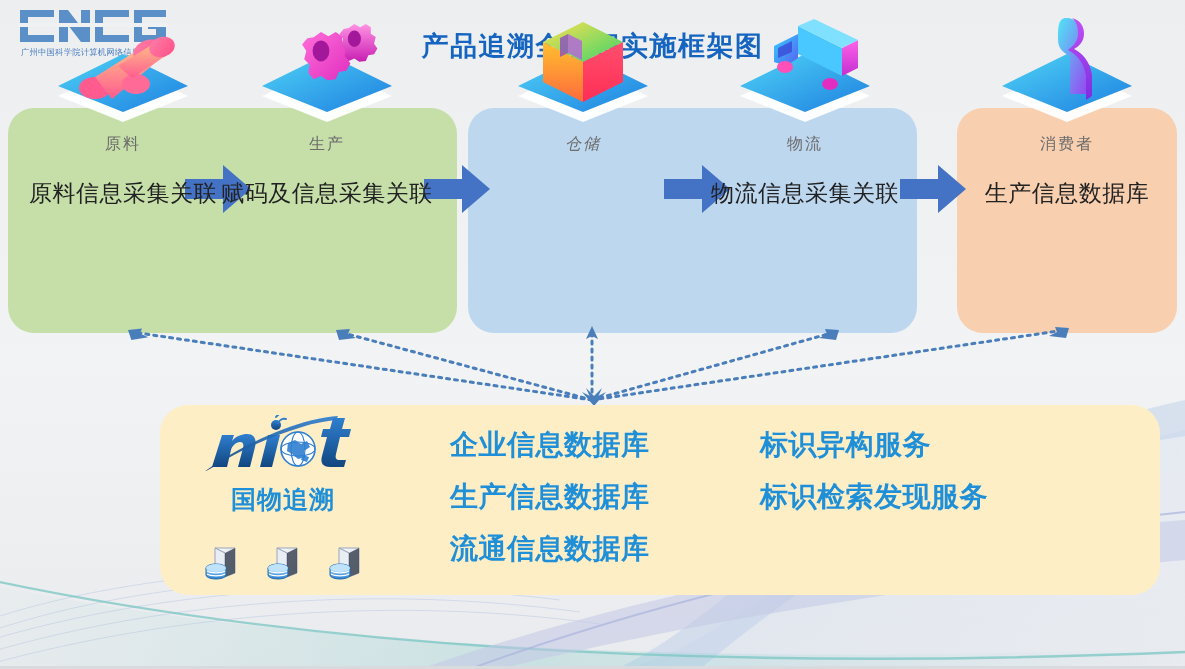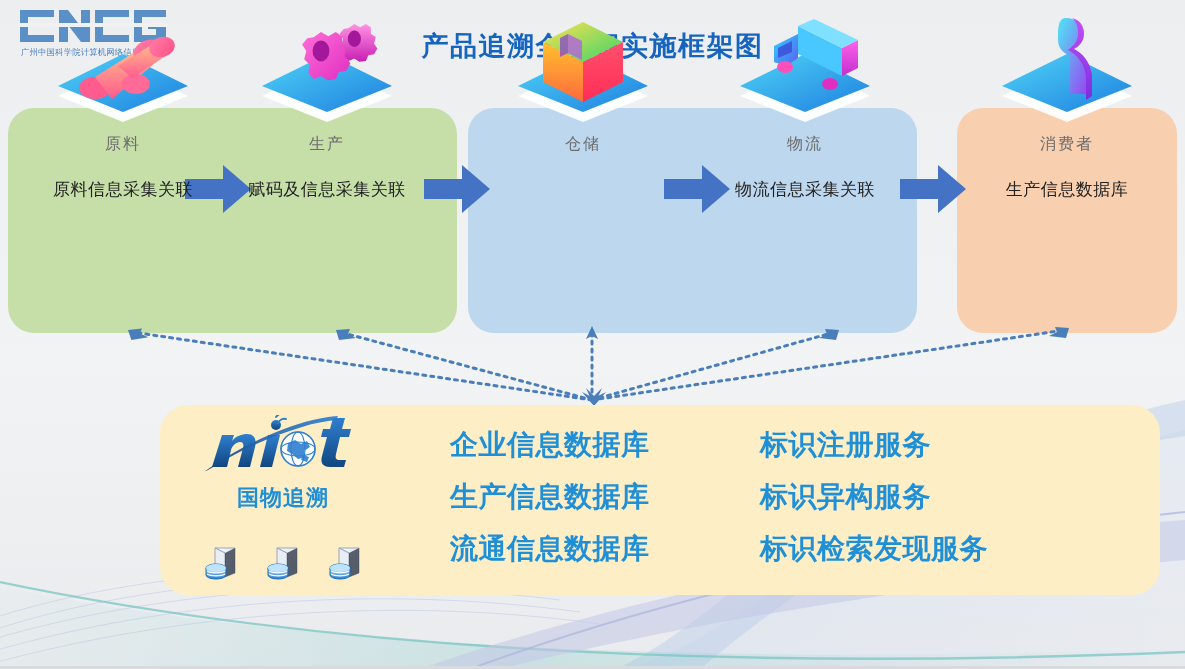--- a/index.html
+++ b/index.html
@@ -23,32 +23,32 @@
   .panel{position:absolute;border-radius:26px;z-index:2;}
   #panel-materials{left:8px;  top:108px;width:449px;height:225px;background:#c6dfa9;}
   #panel-logistics{left:468px;top:108px;width:449px;height:225px;background:#bdd7ef;}
   #panel-consumer {left:957px; top:108px;width:220px;height:225px;background:#f8cfaf;}
   .stage{position:absolute;top:0;height:225px;}
   .stage-icon{position:absolute;left:50%;top:14px;width:150px;height:112px;
     margin-left:-75px;}
   .stage-name{position:absolute;left:0;top:134px;width:100%;text-align:center;
     font-size:16px;color:#6d6d6d;letter-spacing:2px;}
   .stage-desc{position:absolute;left:0;top:178px;width:100%;text-align:center;
-    font-size:17px;color:#222;letter-spacing:.5px;white-space:nowrap;}
+    font-size:23px;color:#222;letter-spacing:.5px;white-space:nowrap;}
   
   .flow-arrow{position:absolute;top:165px;width:66px;height:48px;z-index:4;}
   
   #dotted-links{position:absolute;left:0;top:0;width:1185px;height:669px;z-index:2;
     pointer-events:none;}
   
   #platform-panel{position:absolute;left:160px;top:405px;width:1000px;height:190px;
     background:#fdeec6;border-radius:28px;z-index:3;}
   #niot-logo{position:absolute;left:42px;top:10px;width:160px;height:56px;}
   #platform-brand{position:absolute;left:28px;top:78px;width:190px;text-align:center;
-    font-size:22px;font-weight:bold;color:#1f8fd8;letter-spacing:1px;}
+    font-size:25px;font-weight:bold;color:#1f8fd8;letter-spacing:1px;}
   #db-icons{position:absolute;left:30px;top:135px;width:190px;height:44px;
     display:flex;justify-content:center;gap:22px;align-items:center;}
   .db-icon{width:40px;height:40px;}
   .plat-col{position:absolute;top:14px;width:300px;}
   #plat-col-1{left:290px;}
   #plat-col-2{left:600px;}
   .plat-item{height:52px;line-height:52px;font-size:28px;font-weight:bold;
     color:#1f8fd8;letter-spacing:.5px;white-space:nowrap;}
 </style>
 </head>
@@ -180,21 +180,21 @@
     </g>
   </svg>
   <div class="stage-name">生产</div>
   <div class="stage-desc">赋码及信息采集关联</div>
 </div>
 
 <svg class="flow-arrow" style="left:424px;" viewBox="0 0 66 48">
   <path d="M0,14 h38 v-14 l28,24 l-28,24 v-14 h-38 z" fill="#4472c4"></path>
 </svg>
 
-<div class="stage" style="left:468px;width:230px;z-index:5;">
+<div class="stage" style="left:468px;width:230px;z-index:5;font-style:italic;">
   <svg class="stage-icon" viewBox="0 0 150 112">
     <defs>
       <linearGradient id="boxTop" x1="0" y1="0" x2="1" y2="1">
         <stop offset="0" stop-color="#ffe14f"></stop>
           <stop offset="1" stop-color="#3ad46b"></stop>
       </linearGradient>
       <linearGradient id="boxL" x1="0" y1="0" x2="0" y2="1">
         <stop offset="0" stop-color="#ffc02e"></stop>
           <stop offset="1" stop-color="#ff6a3d"></stop>
       </linearGradient>
@@ -376,17 +376,16 @@
       <path d="M4,32 A10,3.2 0 0 0 22,32" fill="none" stroke="#ffffff" stroke-width="1.2"></path>
     </svg>
   </div>
 
   <div class="plat-col" id="plat-col-1">
     <div class="plat-item">企业信息数据库</div>
     <div class="plat-item">生产信息数据库</div>
     <div class="plat-item">流通信息数据库</div>
   </div>
   <div class="plat-col" id="plat-col-2">
-    <div class="plat-item">标识注册服务</div>
     <div class="plat-item">标识异构服务</div>
     <div class="plat-item">标识检索发现服务</div>
   </div>
 </div>
 
 </body></html>

